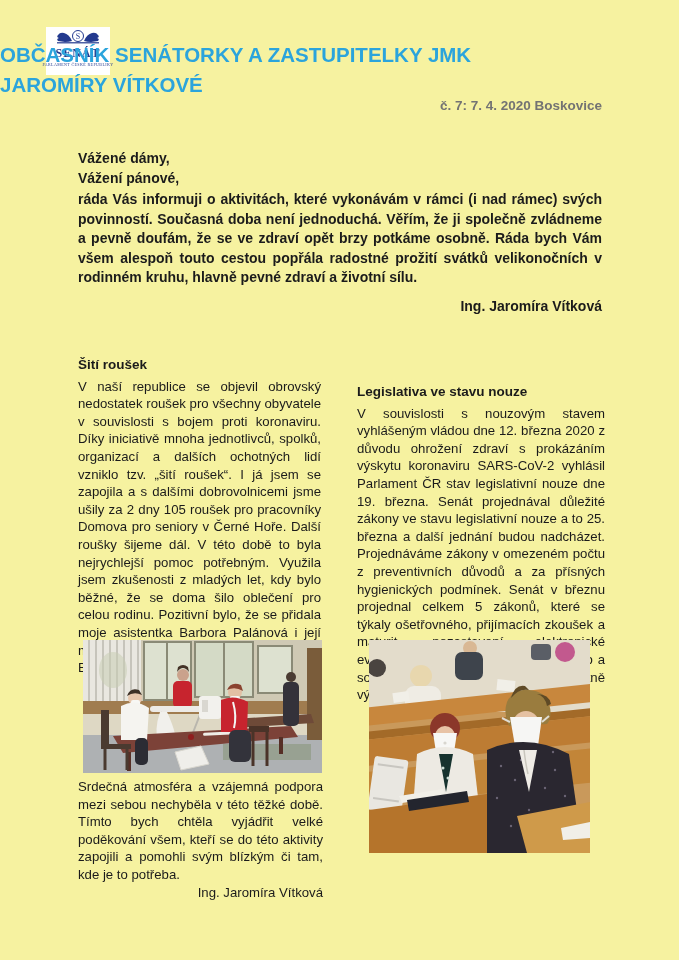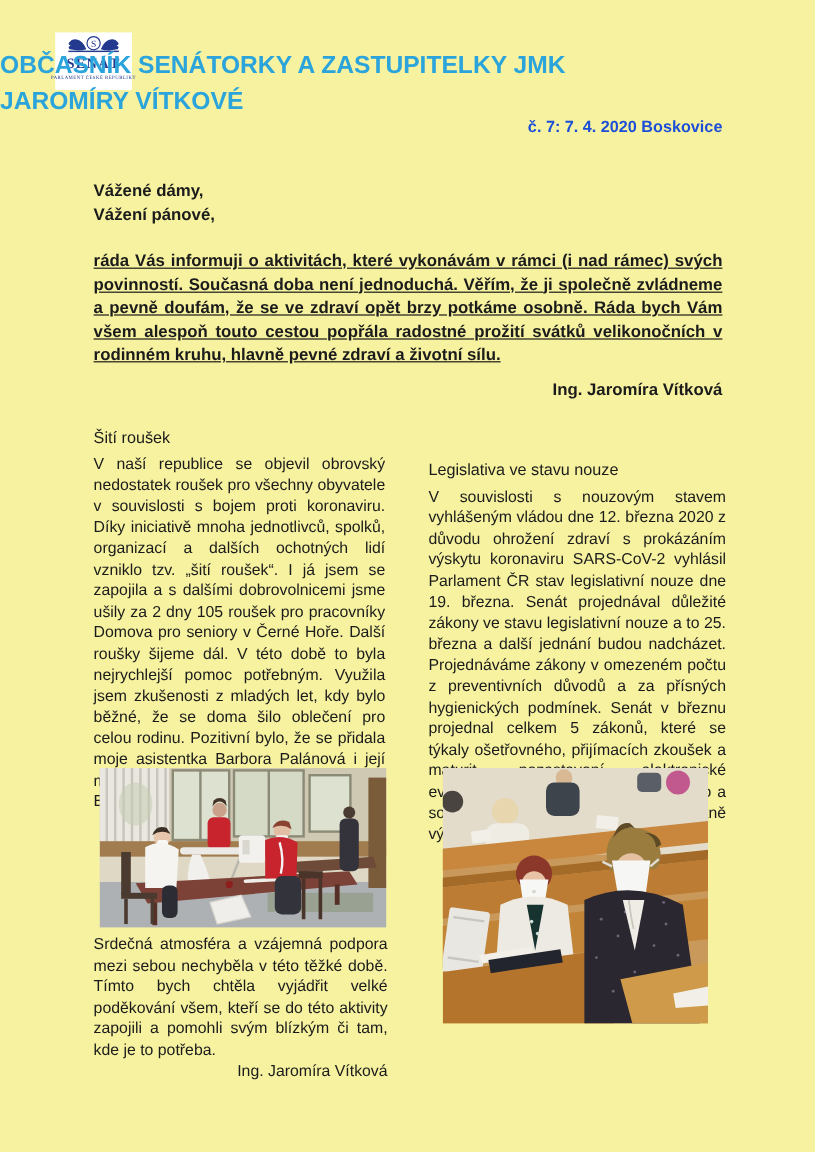--- a/index.html
+++ b/index.html
@@ -47,45 +47,45 @@
     font-weight: 700;
     font-size: 20.5px;
     line-height: 30px;
     color: #2BA4DC;
   }
   .issue-line {
     position: absolute;
     top: 98px; right: 77px;
     font-weight: 700;
     font-size: 13.5px;
-    color: #1d4ed8;
+    color: #737373;
   }
 
   
   .intro {
     position: absolute;
     left: 78px; top: 149px;
     width: 524px;
     font-size: 14px;
     font-weight: 700;
     line-height: 19.5px;
   }
-  .intro-body { margin-top: 20px; text-align: justify; text-decoration: underline; }
+  .intro-body { margin-top: 2px; text-align: justify; }
   .intro-sig { margin-top: 9px; text-align: right; }
 
   
   .col {
     position: absolute;
     top: 356px;
     font-size: 13.2px;
     line-height: 17.6px;
   }
   .col-left  { left: 78px;  width: 243px; }
   .col-right { left: 357px; width: 248px; margin-top: 27px; }
-  .col-heading { font-size: 13.5px; font-weight: 400; margin-bottom: 4px; }
+  .col-heading { font-size: 13.5px; font-weight: 700; margin-bottom: 4px; }
   .col-body { text-align: justify; }
 
   
   .photo { position: absolute; display: block; }
   .photo-sewing { left: 83px;  top: 640px; width: 239px; height: 133px; }
   .photo-senate { left: 369px; top: 640px; width: 221px; height: 213px; }
   .photo svg { width: 100%; height: 100%; display: block; }
 
   
   .caption {

